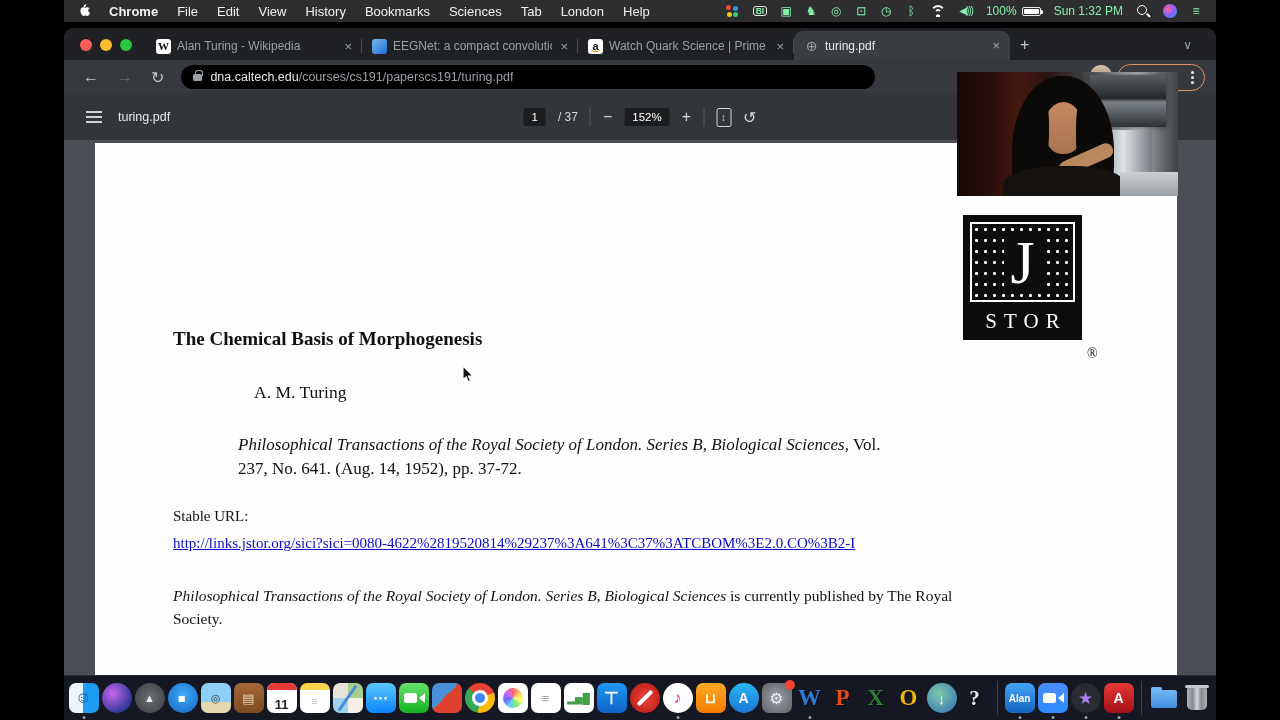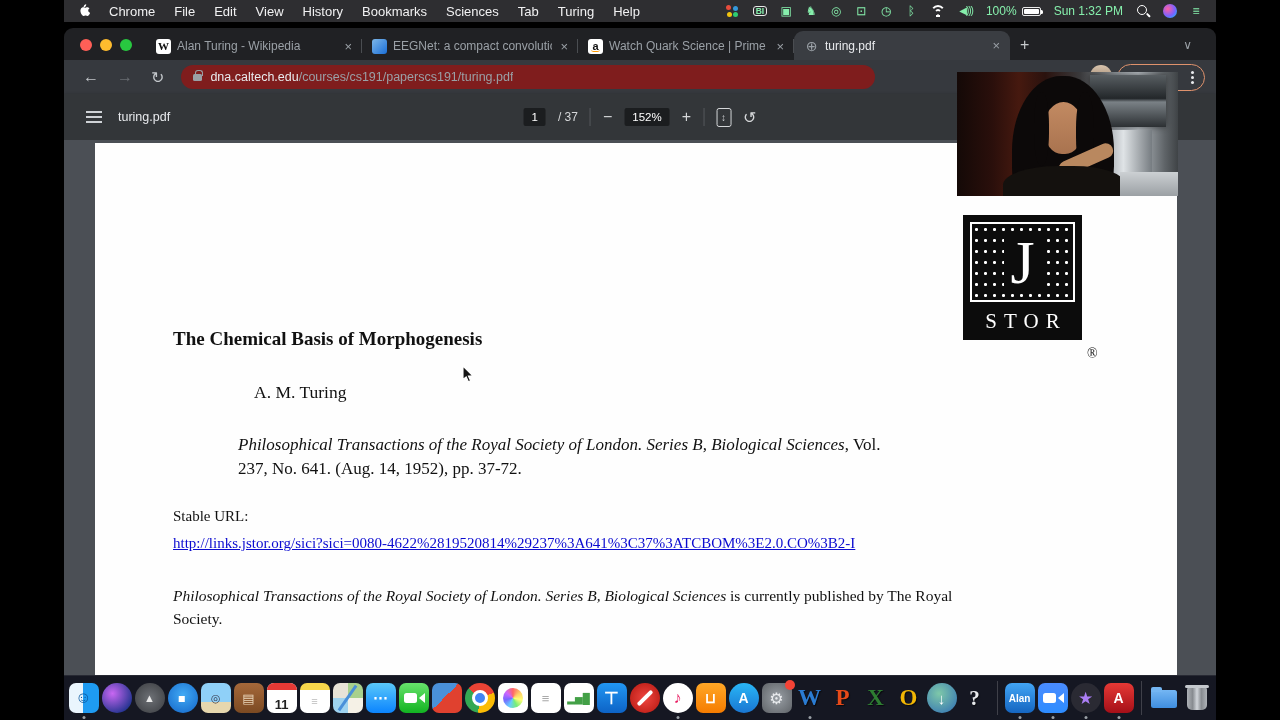--- a/index.html
+++ b/index.html
@@ -5,21 +5,21 @@
   * { margin:0; padding:0; box-sizing:border-box; }
   body { background:#000; width:1280px; height:720px; overflow:hidden; position:relative;
          font-family:"Liberation Sans", sans-serif; }
   .screen { position:absolute; left:64px; top:0; width:1152px; height:720px; background:#000; }
 
   
   .menubar { position:absolute; left:0; top:0; width:100%; height:22px; background:#2e2e31;
              display:flex; align-items:center; padding:0 14px; color:#f1f1f2; font-size:13px; }
   .mb-left { display:flex; align-items:center; gap:19px; }
   .mb-item { cursor:default; }
-  .mb-item.bold { font-weight:normal; }
+  .mb-item.bold { font-weight:bold; }
   .mb-right { margin-left:auto; display:flex; align-items:center; gap:13px; font-size:12px; }
   .st { display:flex; align-items:center; justify-content:center; color:#86efac; font-size:12px; min-width:12px; height:16px; }
   .st .g { line-height:1; }
   .st-bi-app .g { border:1.2px solid #e8e8e8; border-radius:3px; padding:0 2px; font-size:8.5px; font-weight:bold; }
   .st-colorful-app { width:14px; height:14px; position:relative; }
   .st-colorful-app::before { content:""; position:absolute; width:5px; height:5px; border-radius:50%;
       background:#e74c3c; box-shadow:7px 1px 0 #3498db, 1px 7px 0 #f1c40f, 7px 7px 0 #2ecc71; top:1px; left:0; }
   .st-wifi { width:16px; height:12px; position:relative;
       background:radial-gradient(circle 2px at 50% 95%, #fff 1.8px, transparent 2.2px); }
   .st-wifi::before { content:""; position:absolute; left:0; right:0; top:0; height:14px;
@@ -59,21 +59,21 @@
   .fav-amazon::after { content:""; position:absolute; bottom:2px; left:3px; right:3px; height:3px;
       border-bottom:1.5px solid #f90; border-radius:50%; }
   .fav-globe { background:transparent; color:#9aa0a6; font-size:14px; }
   .newtab { color:#c7cacd; font-size:16px; margin:0 0 6px 10px; }
   .tab-overflow { position:absolute; right:24px; bottom:8px; color:#9aa0a6; font-size:12px; }
 
   .navbar { position:absolute; left:0; top:32px; width:100%; height:34px; background:#36393e;
             display:flex; align-items:center; padding:0 10px; }
   .nav-ic { color:#c3c7cb; font-size:16px; margin:0 9px; }
   .nav-ic.dim { color:#6a6e73; }
-  .urlbar { margin-left:8px; width:694px; height:24px; background:#7f1d1d; border-radius:12px;
+  .urlbar { margin-left:8px; width:694px; height:24px; background:#000000; border-radius:12px;
             display:flex; align-items:center; padding:0 12px; }
   .lock { width:9px; height:7px; background:#9aa0a6; border-radius:1.5px; position:relative; margin-right:8px; flex:0 0 auto; }
   .lock::before { content:""; position:absolute; top:-4px; left:1.2px; width:6px; height:5px;
       border:1.5px solid #9aa0a6; border-bottom:none; border-radius:3px 3px 0 0; }
   .url { font-size:12.5px; white-space:nowrap; overflow:hidden; }
   .url .domain { color:#e8eaed; } .url .path { color:#9aa0a6; }
   .avatar { position:absolute; right:104px; top:5px; width:22px; height:22px; border-radius:50%;
             background:linear-gradient(#d8c4ae,#8a6f57); }
   .update-pill { position:absolute; right:11px; top:3.5px; width:88px; height:27px;
       border:1.5px solid #df926c; border-radius:14px; display:flex; align-items:center;
@@ -216,21 +216,21 @@
       </span>
       <span id="menu-items" style="display: inline-flex; gap: 19px;">
           <span class="mb-item bold">Chrome</span>
           <span class="mb-item">File</span>
           <span class="mb-item">Edit</span>
           <span class="mb-item">View</span>
           <span class="mb-item">History</span>
           <span class="mb-item">Bookmarks</span>
           <span class="mb-item">Sciences</span>
           <span class="mb-item">Tab</span>
-          <span class="mb-item">Turing</span>
+          <span class="mb-item">London</span>
           <span class="mb-item">Help</span>
         </span>
     </div>
     <div class="mb-right" id="status-items">
         <span class="st st-colorful-app"></span>
         <span class="st st-bi-app">
           <span class="g">BI</span>
         </span>
         <span class="st st-screen-share">
           <span class="g">▣</span>

